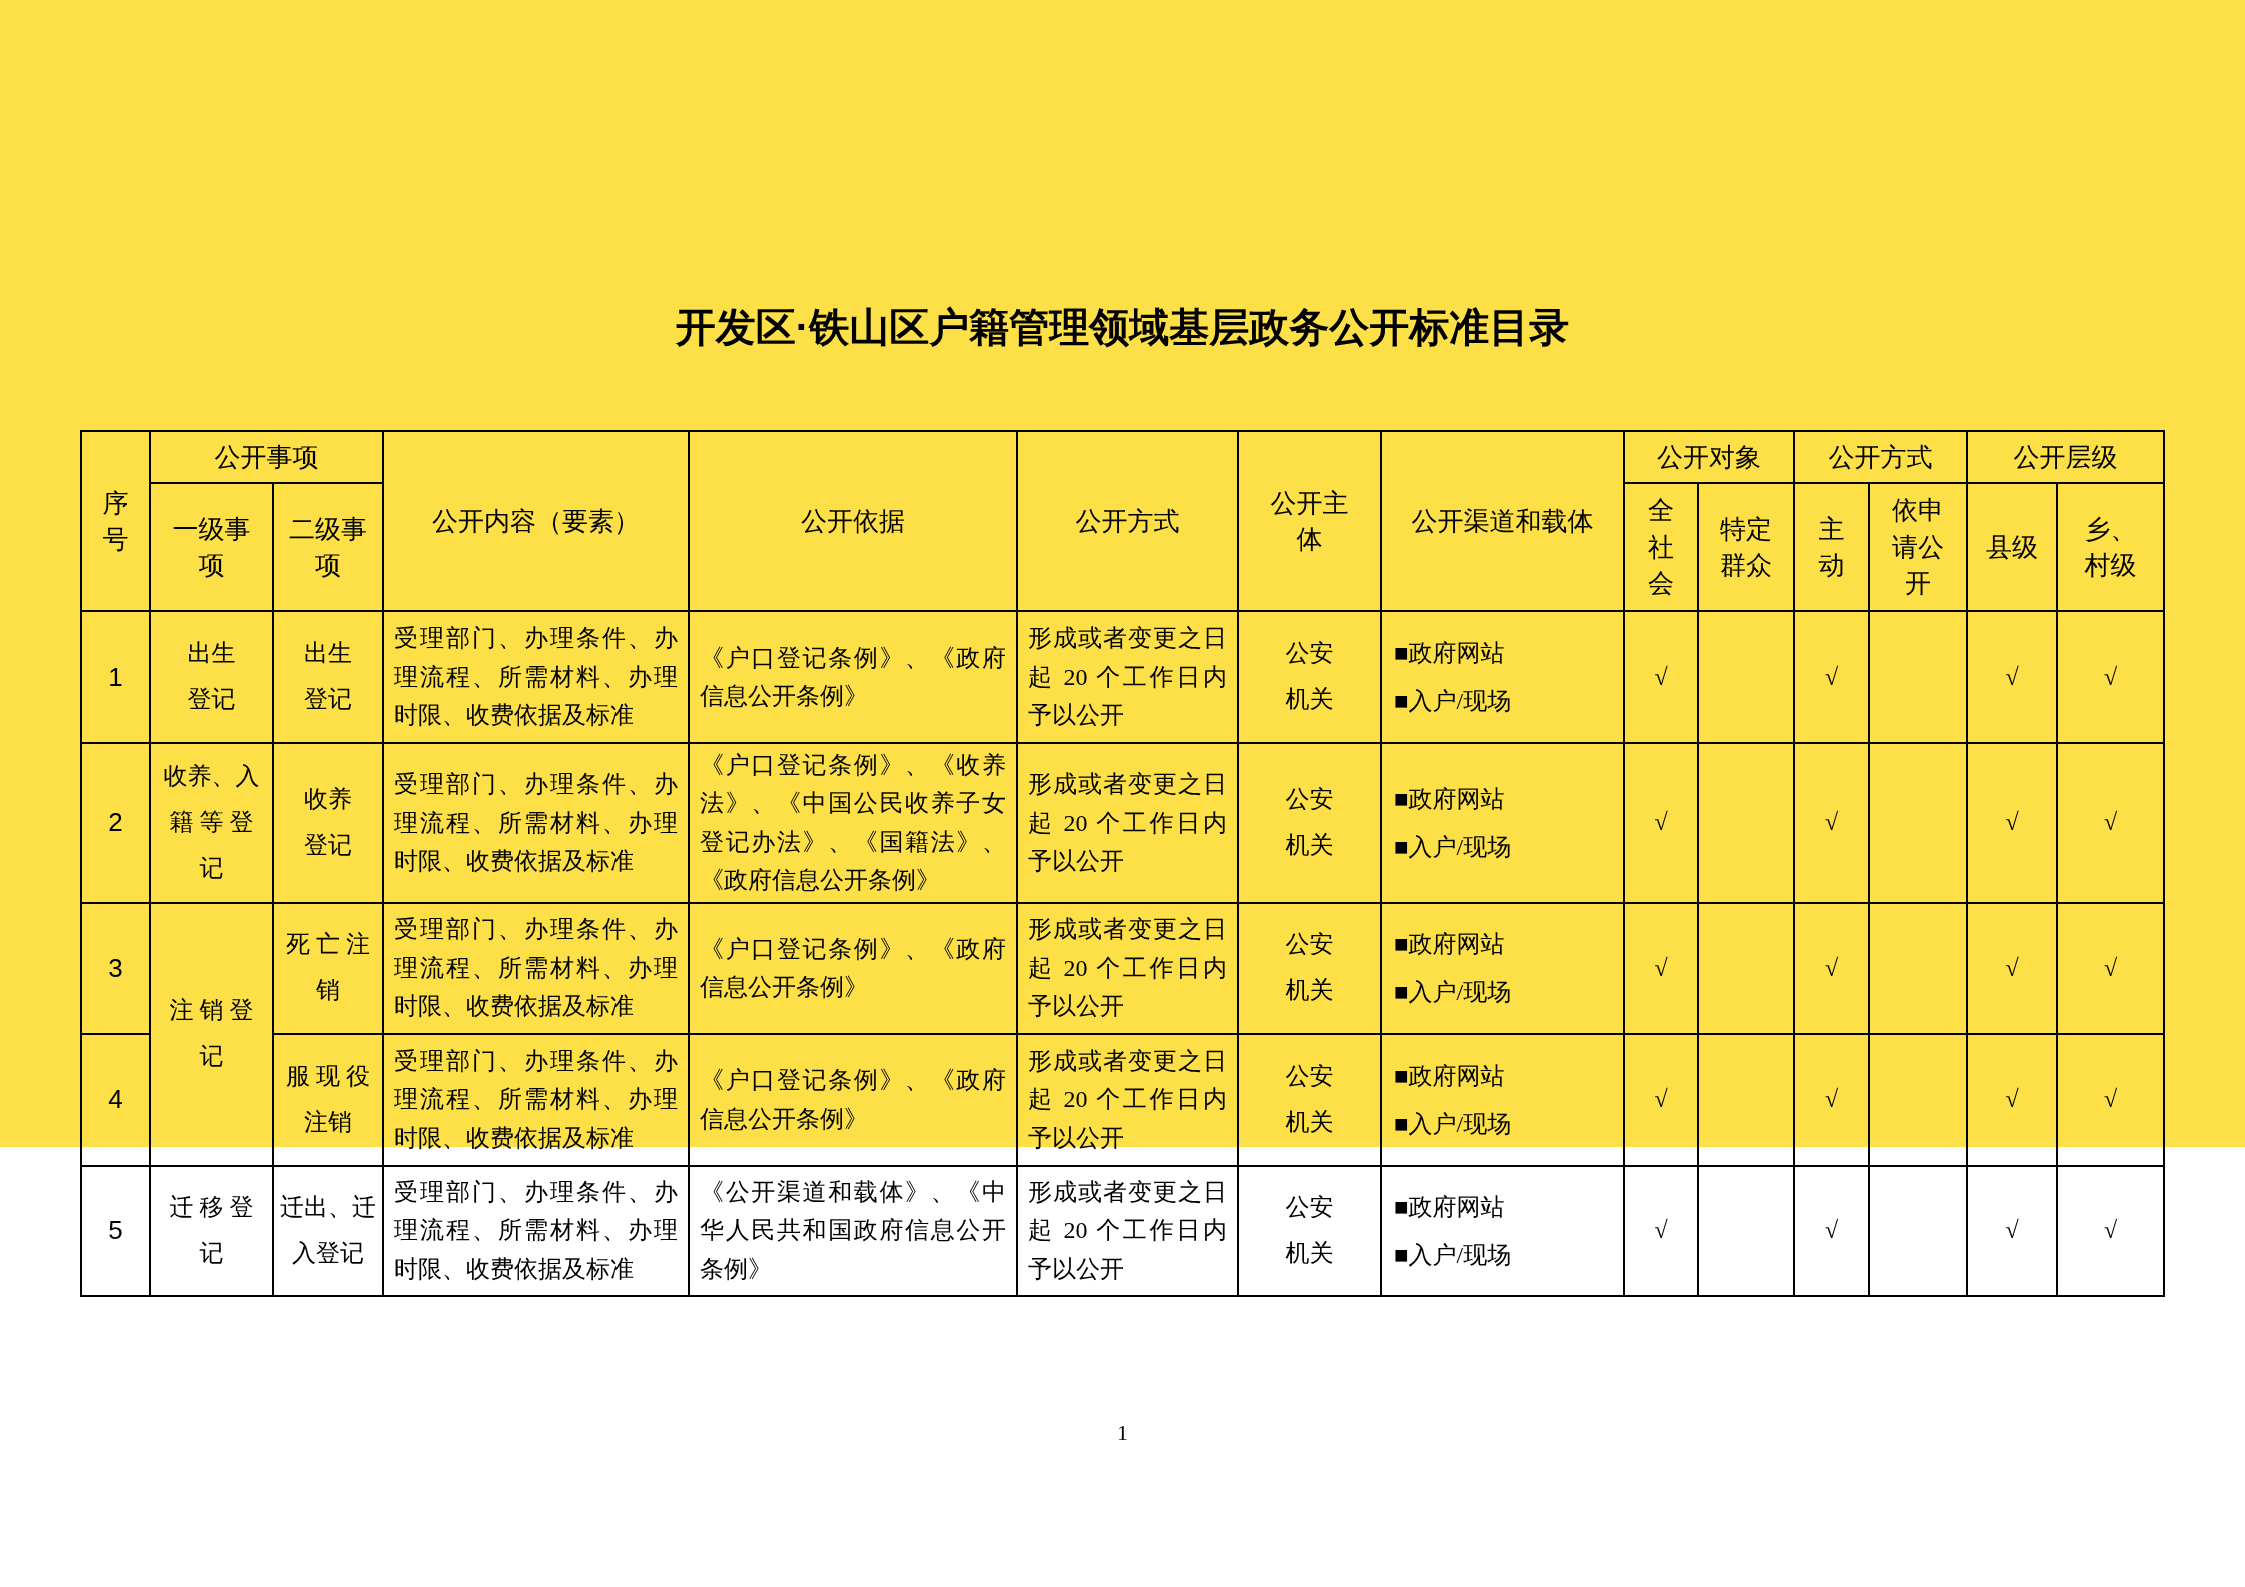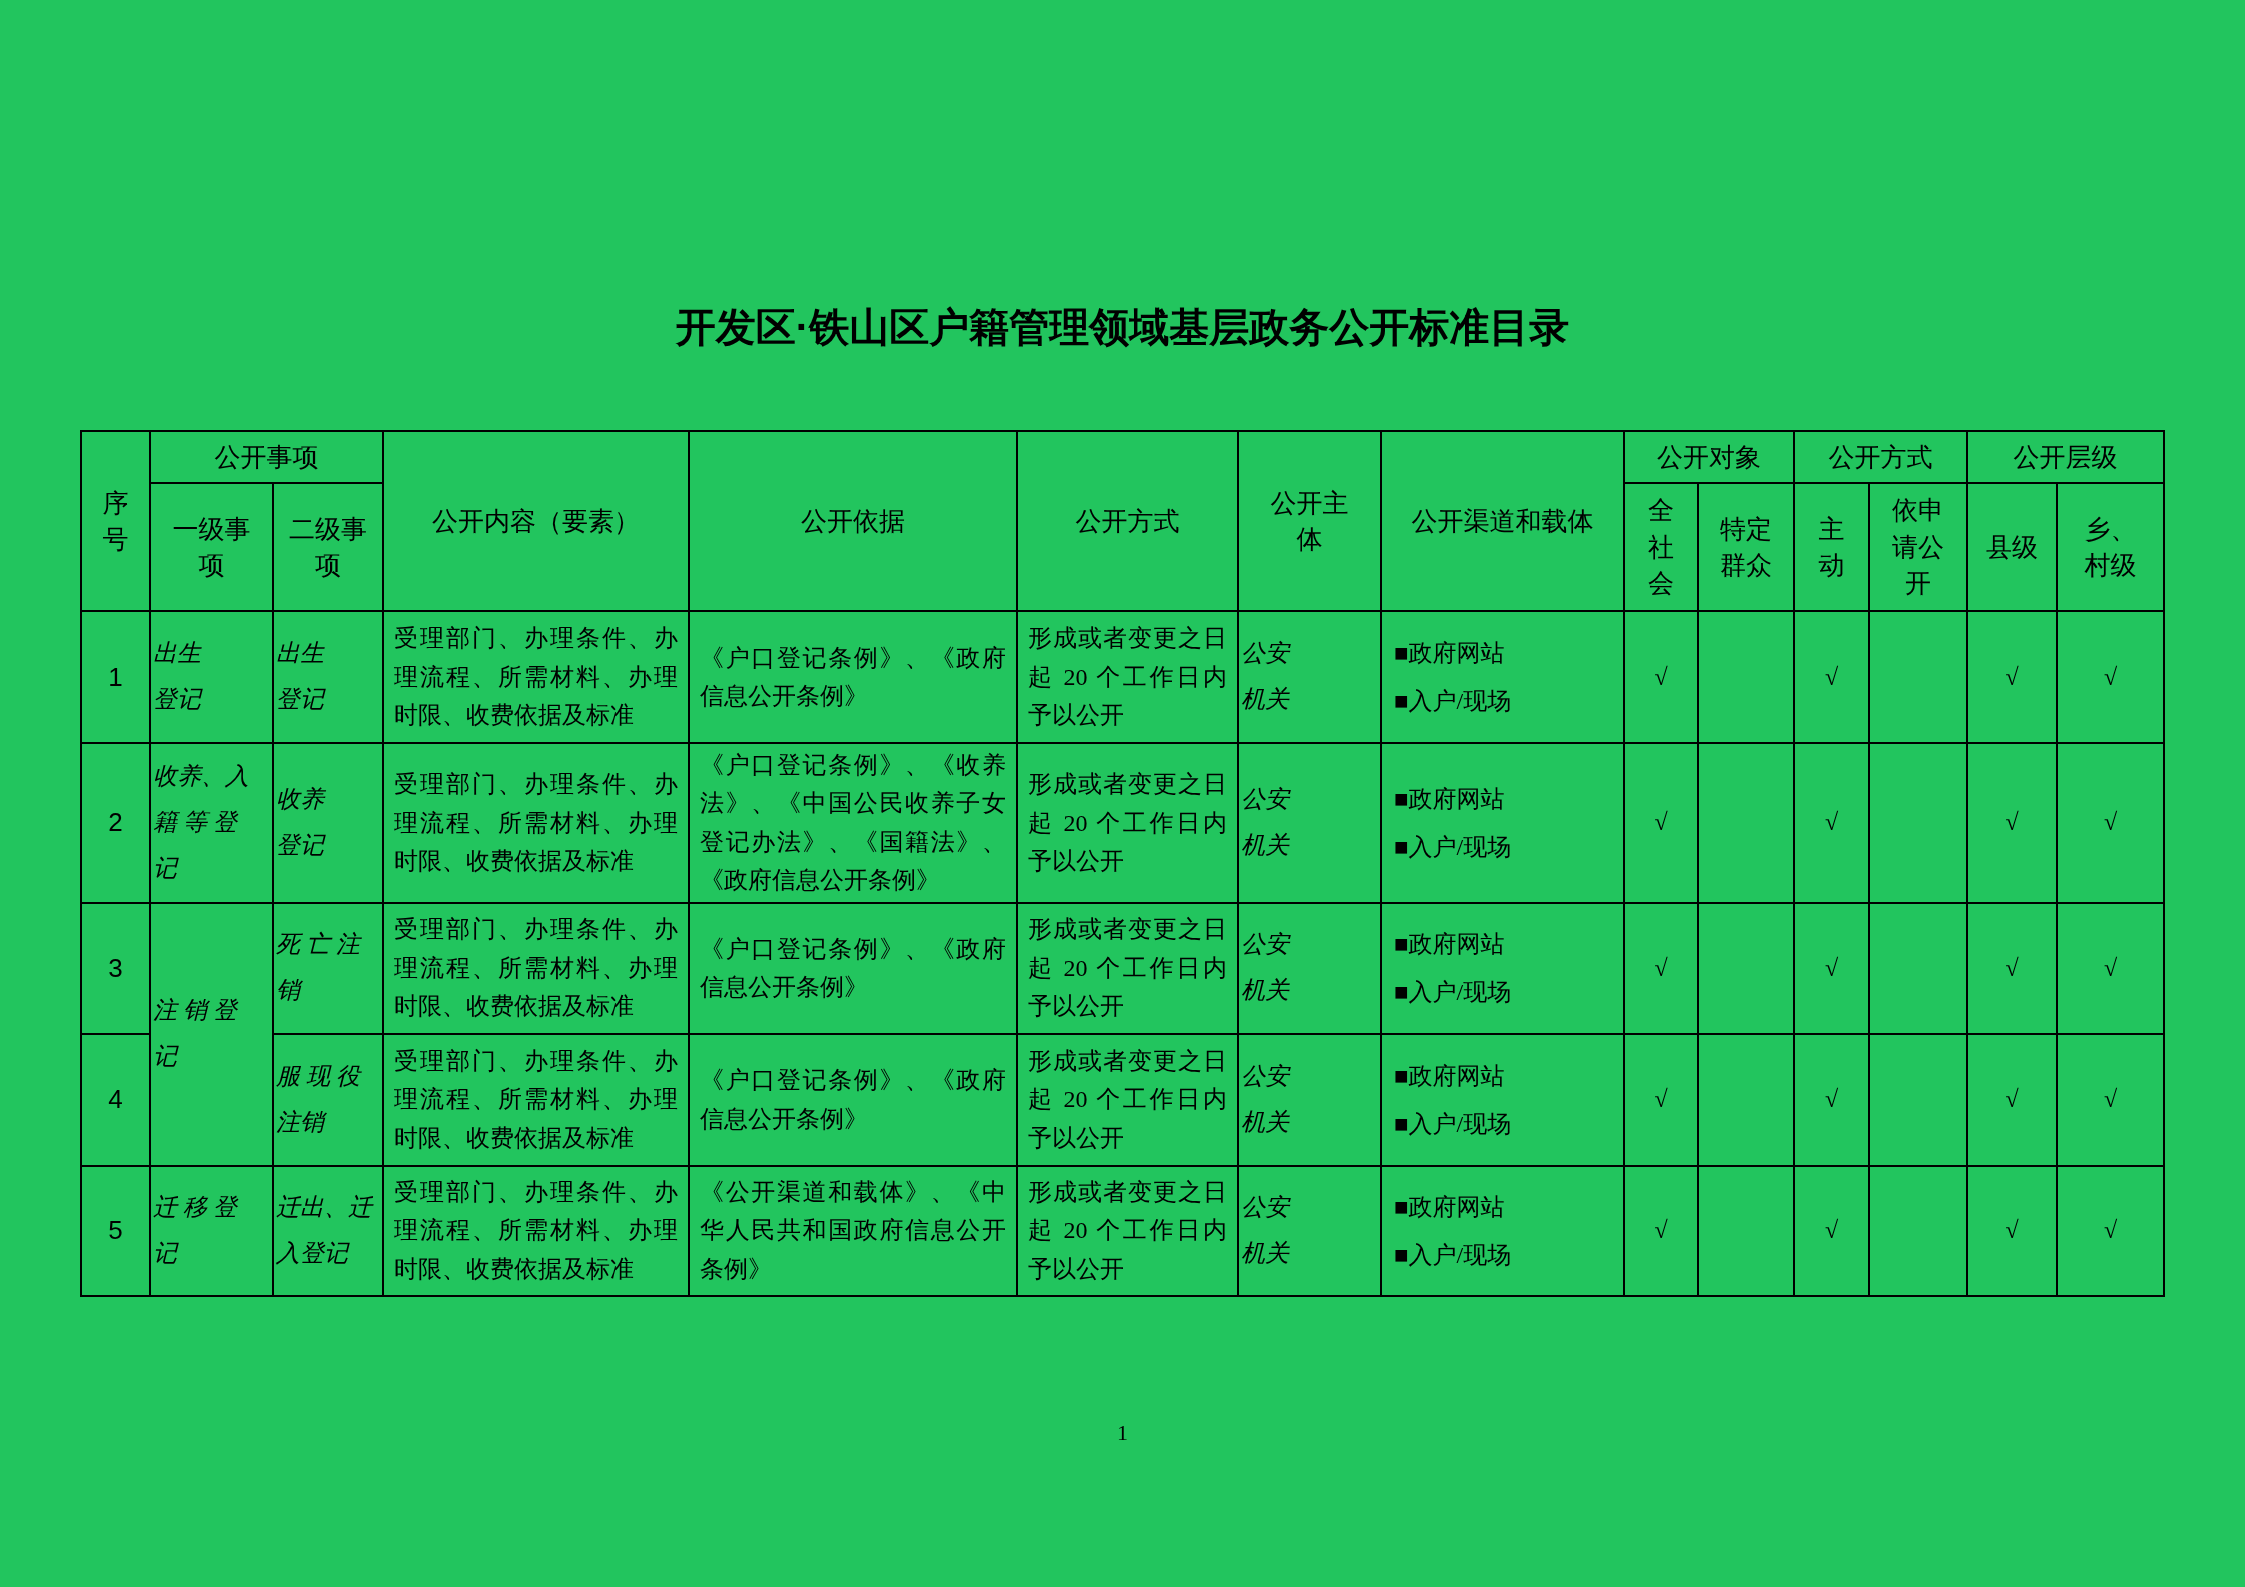--- a/index.html
+++ b/index.html
@@ -1,40 +1,40 @@
 <!DOCTYPE html>
 <html><head>
 <meta charset="utf-8">
 <style>
   html,body{margin:0;padding:0;}
   body{
     width:2245px;height:1587px;background:#ffffff;overflow:hidden;
     font-family:"Liberation Serif","DejaVu Serif",serif;color:#000;
   }
-  .page{position:relative;width:2245px;height:1587px;background:#22c55e;}
+  .page{position:relative;width:2245px;height:1147px;background:#fde047;}
   .doc-title{
     position:absolute;top:300px;left:0;width:100%;
     text-align:center;font-family:"Liberation Sans","DejaVu Sans",sans-serif;
     font-weight:bold;font-size:40px;letter-spacing:0px;
   }
   table.catalog{
     position:absolute;left:80px;top:430px;width:2083px;
     border-collapse:collapse;table-layout:fixed;
   }
   .catalog td,.catalog th{
     border:2px solid #000;vertical-align:middle;overflow:hidden;
     font-weight:normal;
   }
   .hd{
     font-family:"Liberation Sans","DejaVu Sans",sans-serif;
     font-weight:bold;font-size:26px;
     white-space:pre-line;line-height:1.4;padding:2px;
   }
   .cc{ 
-    text-align:left;white-space:pre-line;font-size:24px;line-height:1.9;padding:2px;font-style:italic;
+    text-align:center;white-space:pre-line;font-size:24px;line-height:1.9;padding:2px;
   }
   .num{
     font-family:"Liberation Sans","DejaVu Sans",sans-serif;
     font-size:26px;text-align:center;
   }
   .jt{ 
     text-align:justify;text-justify:inter-ideograph;
     font-size:24px;line-height:1.6;padding:2px 10px;
   }
   .chan{

